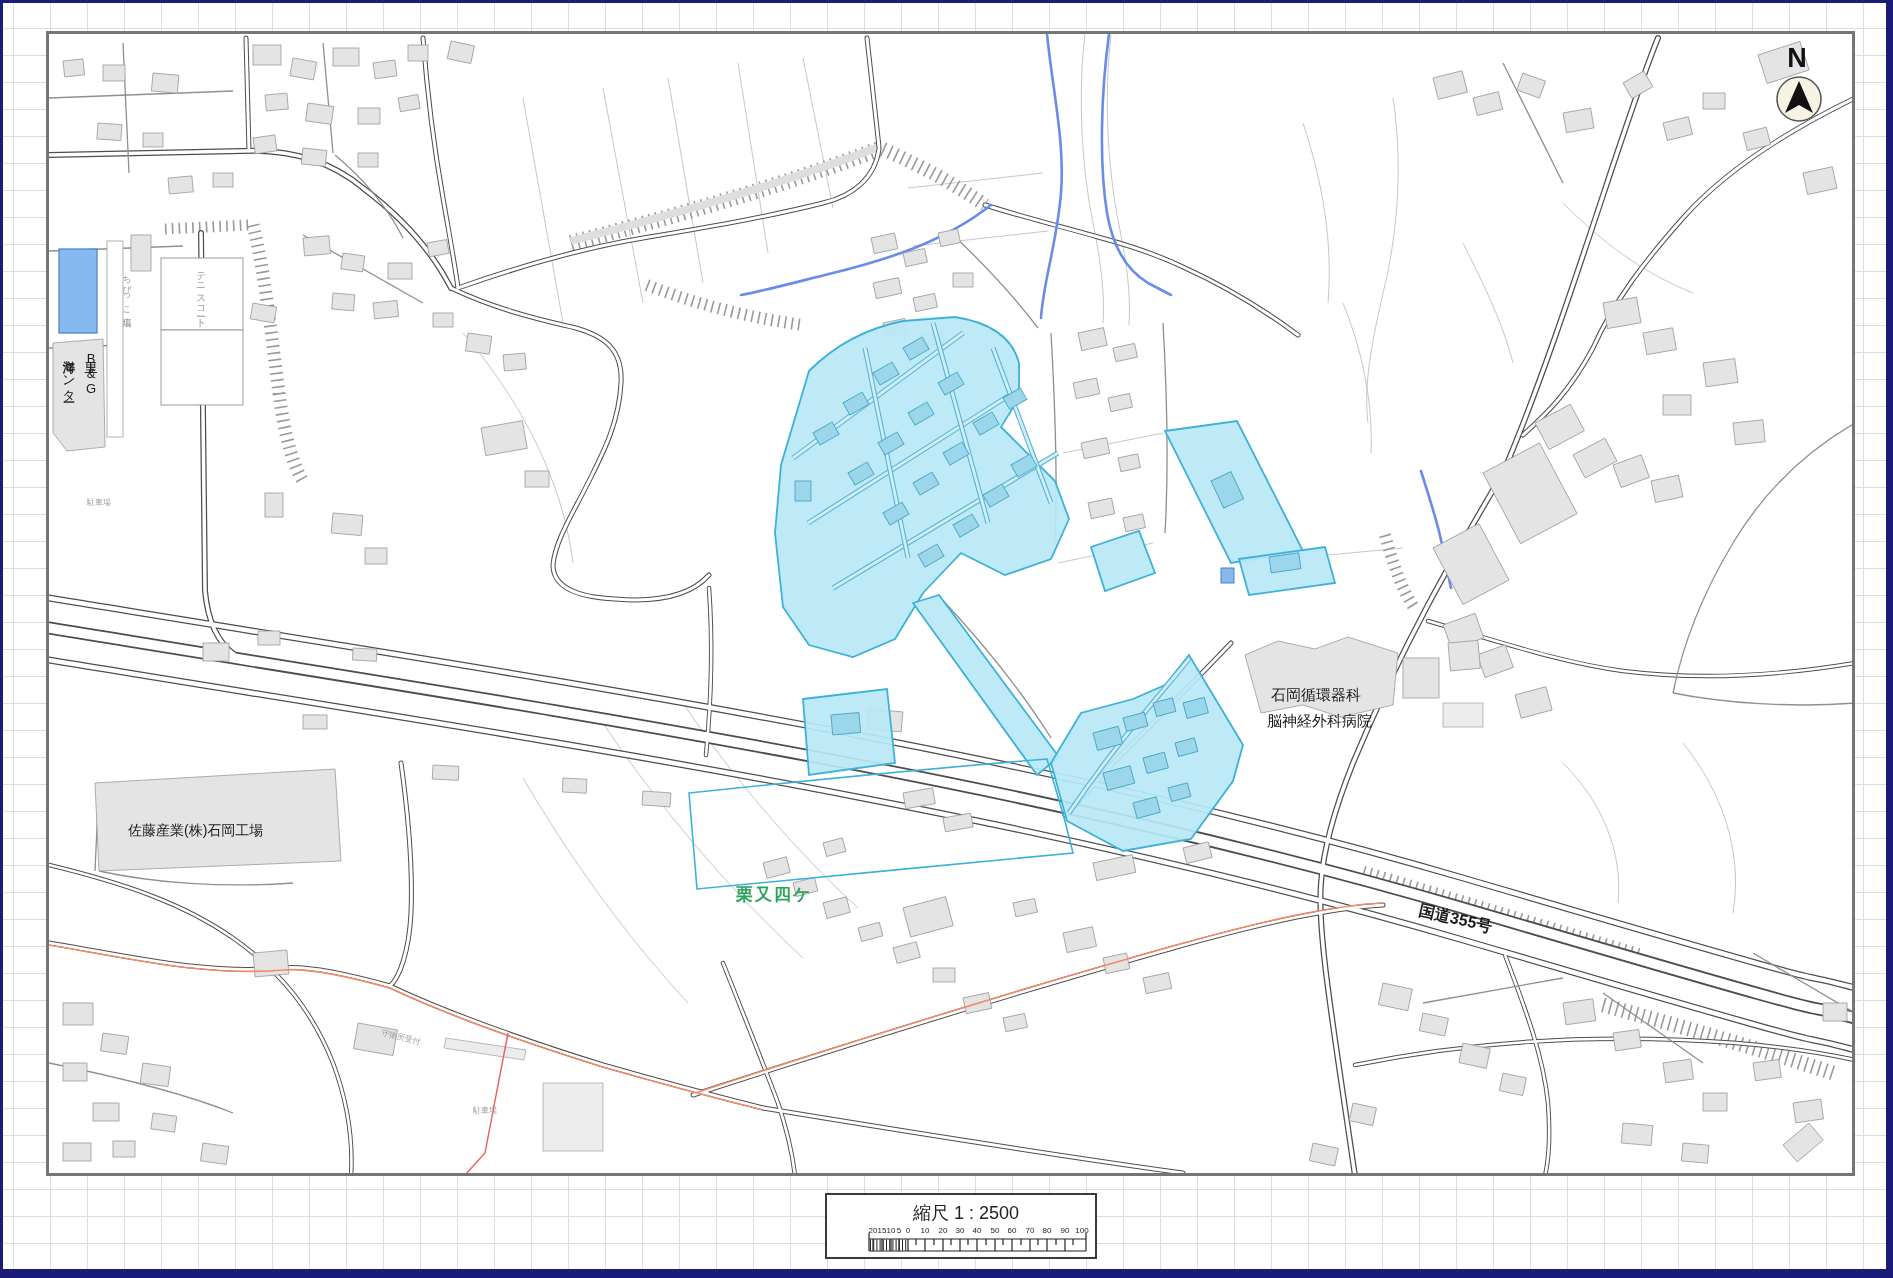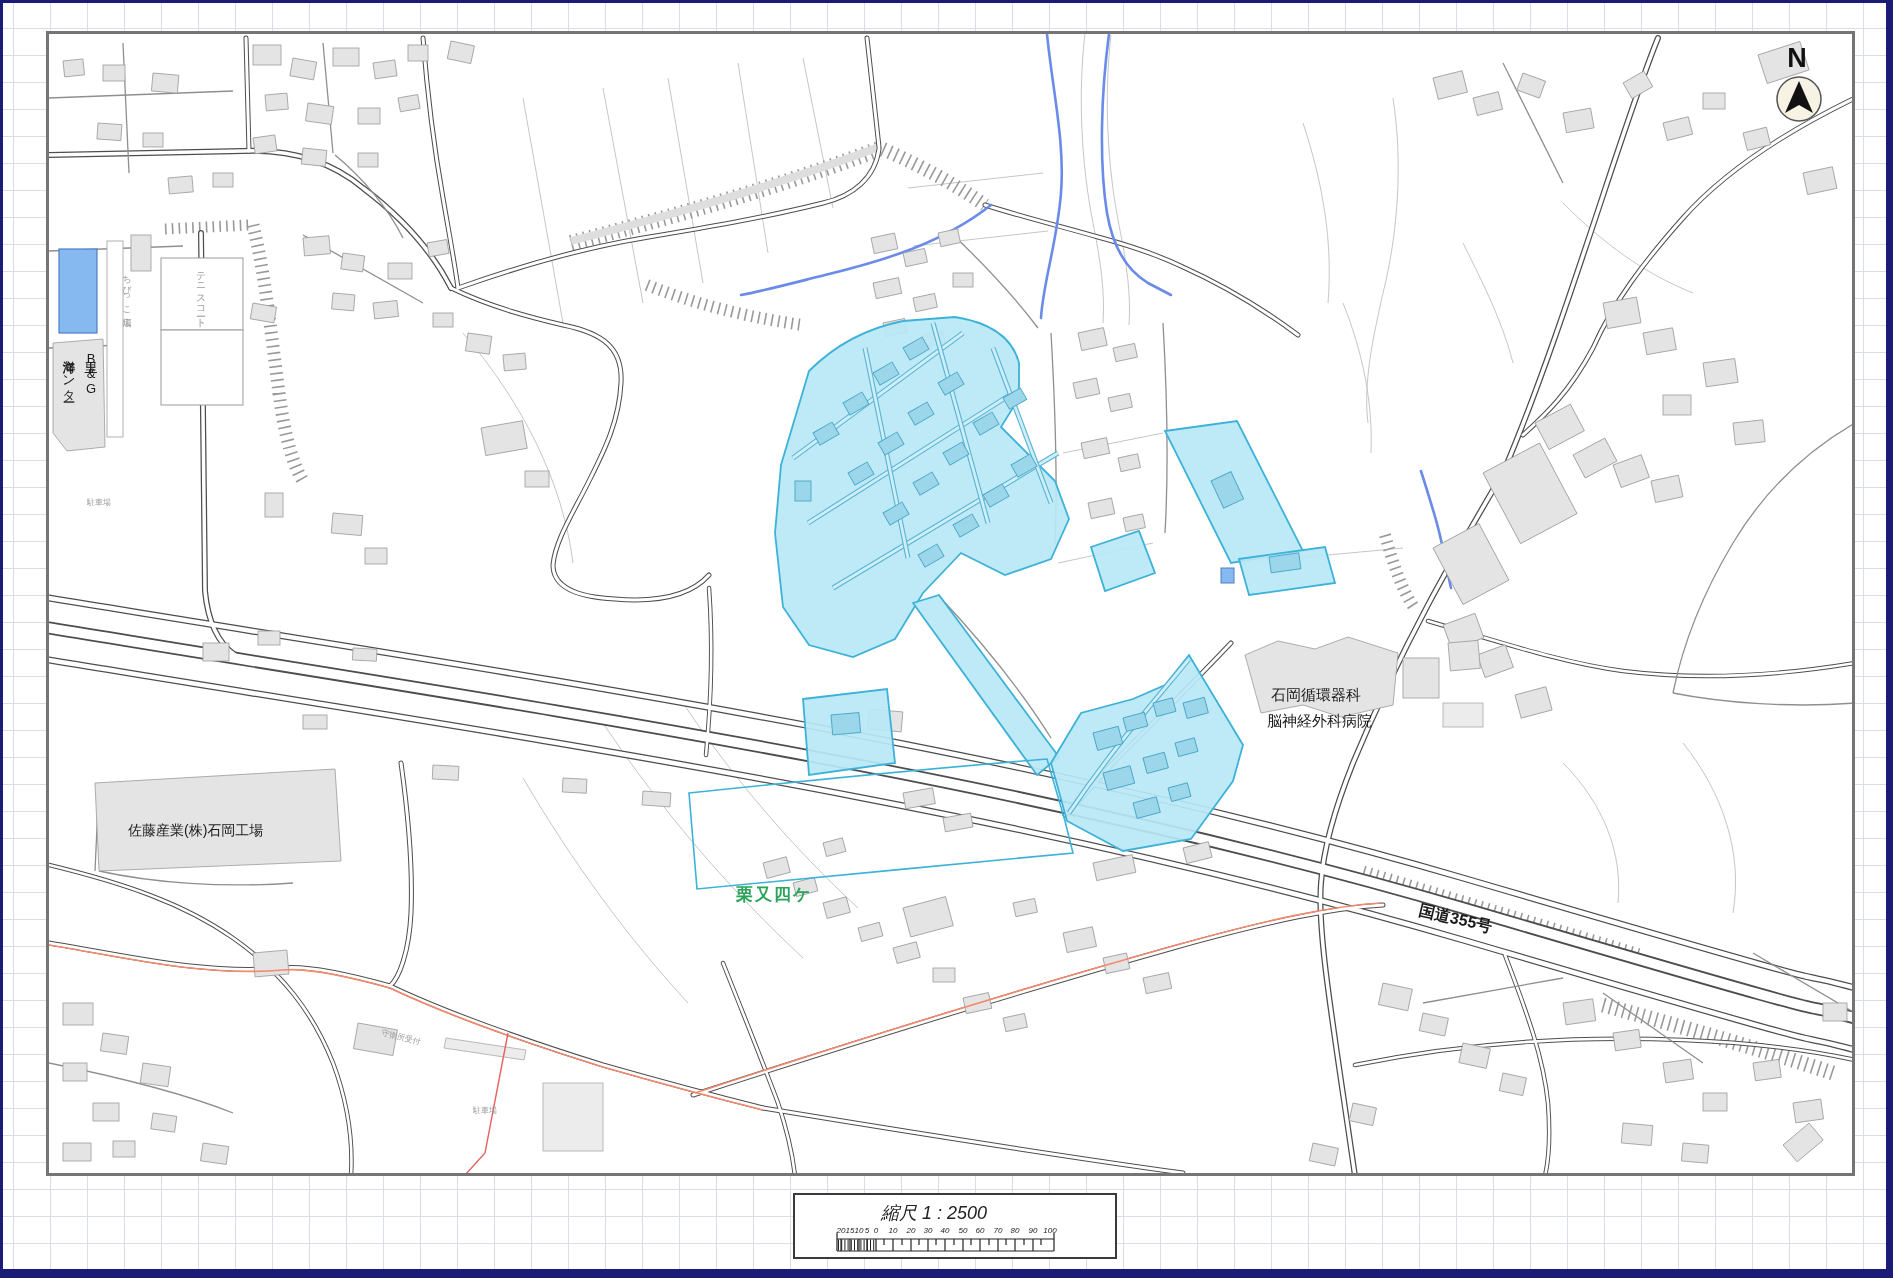--- a/index.html
+++ b/index.html
@@ -32,22 +32,22 @@
   .hs1{fill:none;stroke:#58b4d4;stroke-width:5px;}
   .hs2{fill:none;stroke:#cfeefa;stroke-width:2.8px;}
   .water{fill:none;stroke:#6a8be8;stroke-width:2.6px;stroke-linecap:round;}
   .orange{fill:none;stroke:#f28a6e;stroke-width:1.6px;}
   .redln{fill:none;stroke:#e86060;stroke-width:1.4px;}
   .lbl{fill:#1a1a1a;}
   .lbl-gray{fill:#9a9a9a;}
   .vtext{writing-mode:vertical-rl;text-orientation:upright;}
   
   #scalebox{
-    position:absolute;left:790px;top:1190px;width:324px;height:66px;
-    box-sizing:border-box;border:2px solid #3a3a3a;background:#fff;font-style:italic;
+    position:absolute;left:822px;top:1190px;width:272px;height:66px;
+    box-sizing:border-box;border:2px solid #3a3a3a;background:#fff;
   }
   
   #compass{position:absolute;left:1763px;top:36px;width:72px;height:96px;}
 </style>
 </head>
 <body>
 
 <div id="canvas">
 
   <div id="mapframe">

